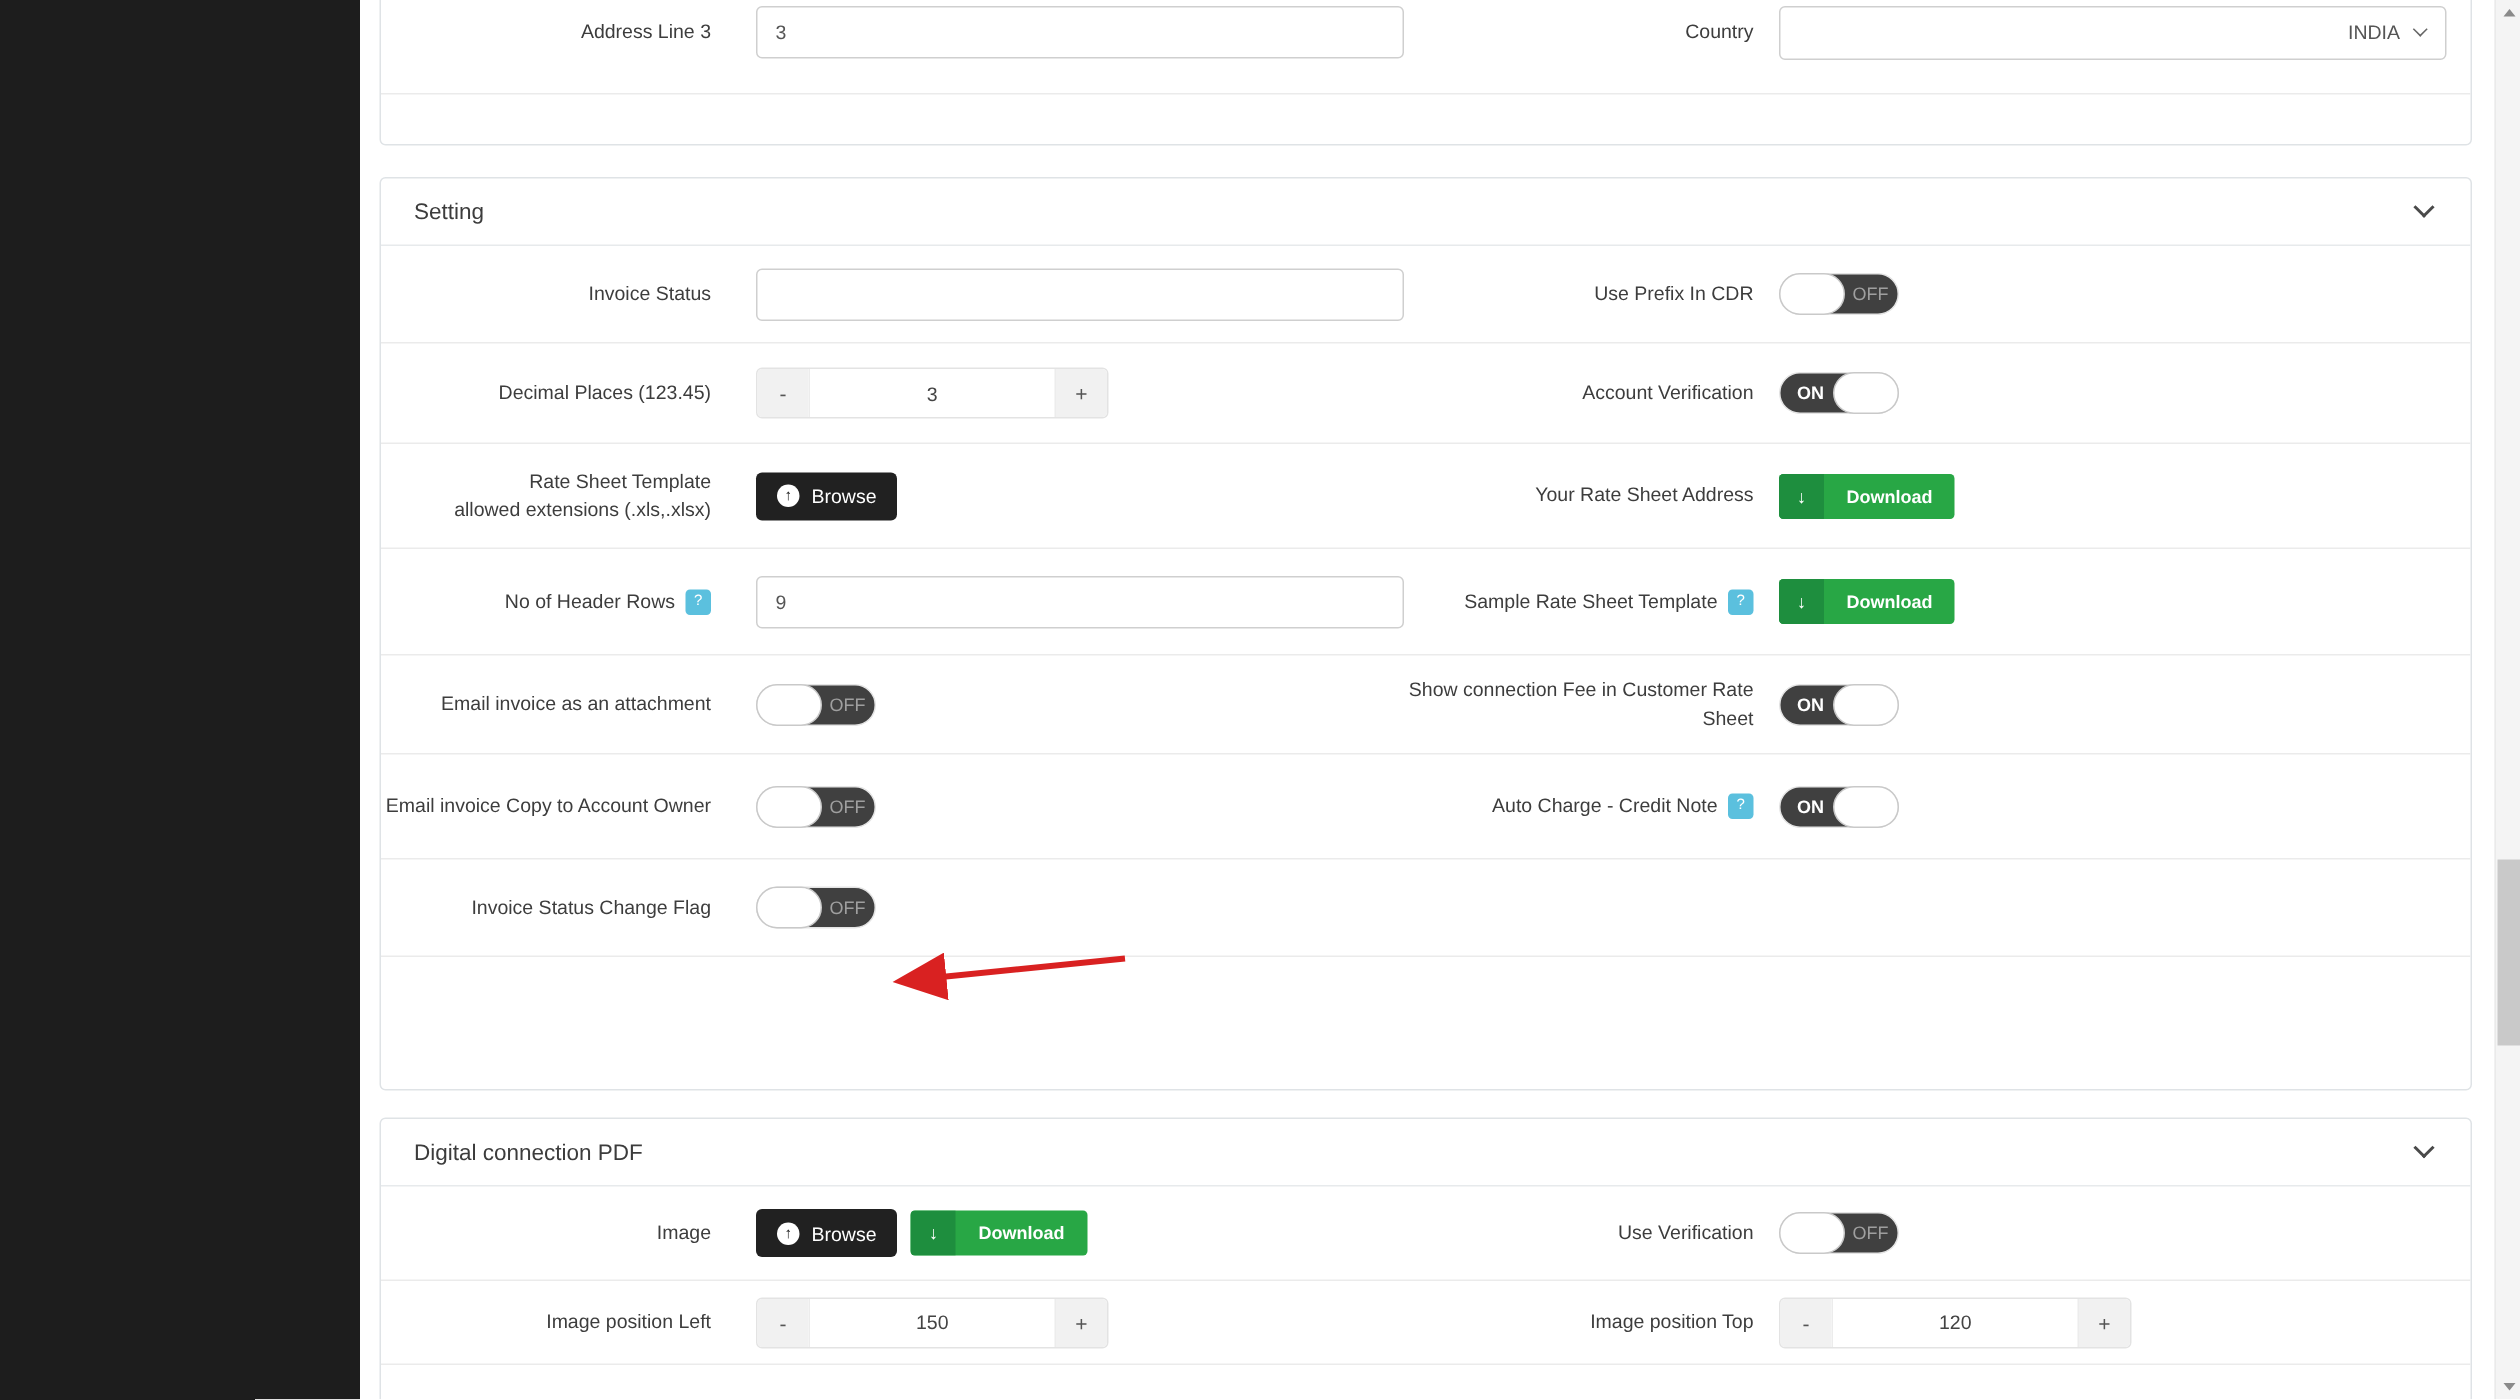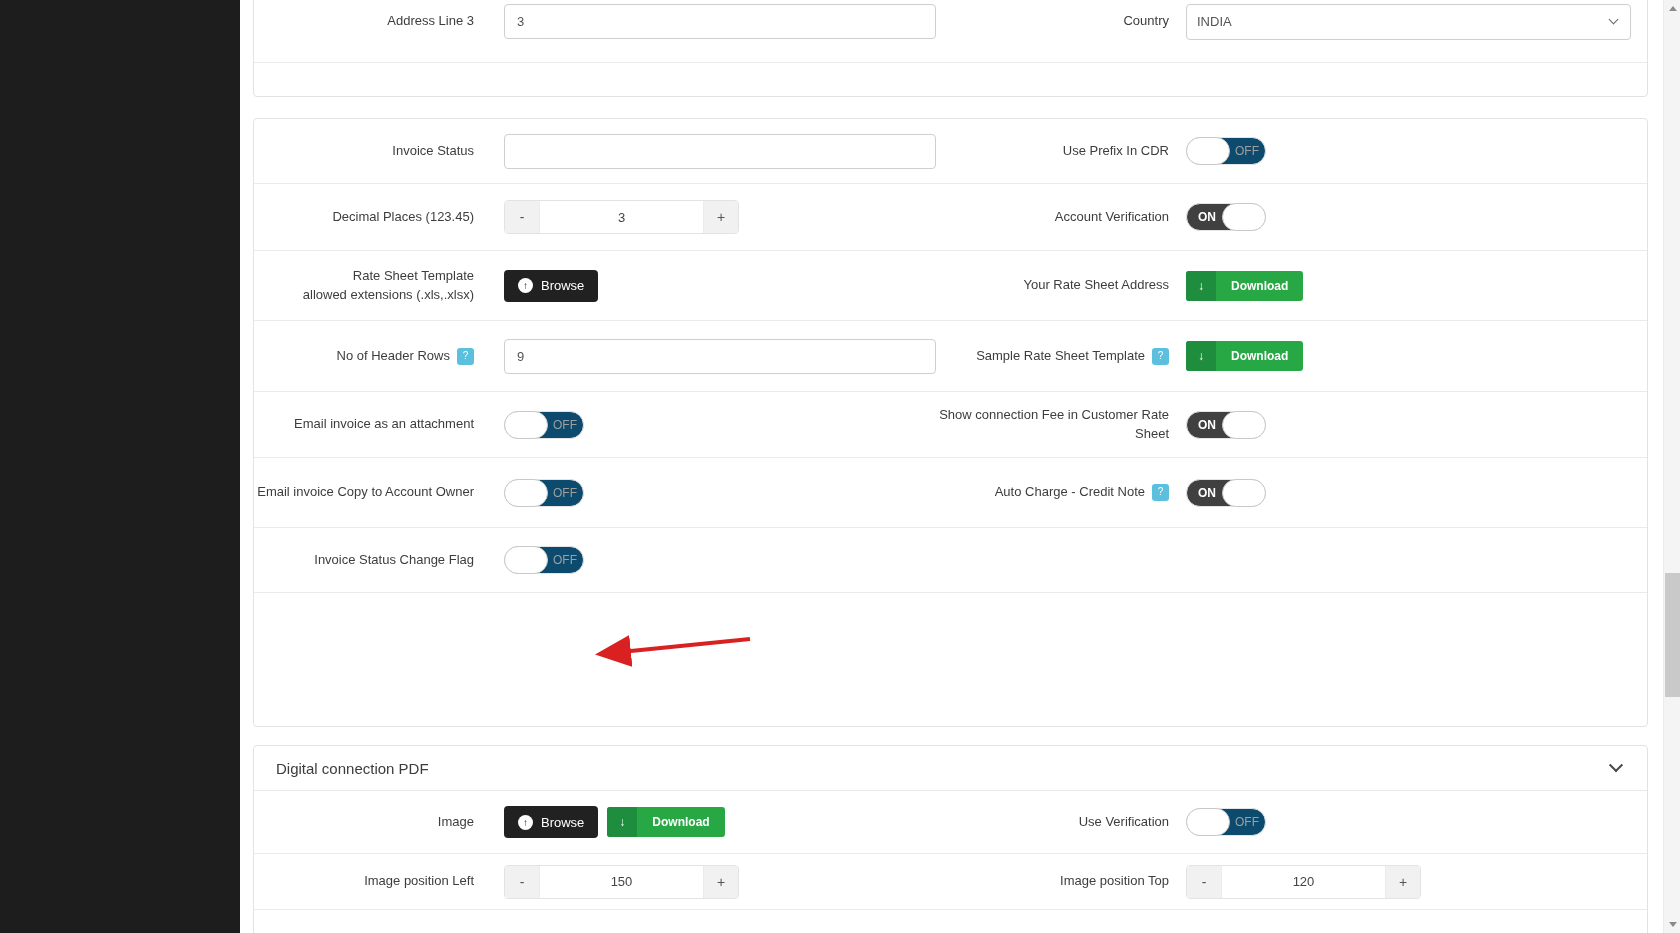--- a/index.html
+++ b/index.html
@@ -31,28 +31,28 @@
 
   .r-addr { height:82px; }
   .r1 { height:65px; } .r2 { height:67px; } .r3 { height:70px;justify-content:center; } .r4 { height:71px; }
   .r5 { height:61px; } .r6 { height:66px; } .r7 { height:70px; } .r8 { height:65px; }
   .r-img { height:63px; } .r-pos { height:56px; }
   .r-empty-a { height:34px; border-bottom:none; }
   .r-empty-b { height:28px; border-bottom:none; }
 
   .text-input { width:432px; height:35px; border:1px solid #cfcfcf; border-radius:4px; padding:0 12px; font-size:13px; color:#555; outline:none; background:#fff; font-family:inherit; }
 
-  .select-box { position:relative; width:445px; height:36px; border:1px solid #cfcfcf; border-radius:4px; background:#fff; display:flex; align-items:center; padding:0 30px 0 10px; font-size:13px; color:#555; cursor:pointer; }
+  .select-box { position:relative; width:445px; height:36px; border:1px solid #cfcfcf; border-radius:4px; background:#fff; display:flex; align-items:center; padding:0 30px 0 26px; font-size:13px; color:#555; cursor:pointer;justify-content:flex-end; }
   .select-chev { position:absolute; right:13px; top:13px; width:7px; height:7px; border-right:1.6px solid #666; border-bottom:1.6px solid #666; transform:rotate(45deg); margin-top:-2px; }
 
   .stepper { display:flex; width:235px; height:34px; border:1px solid #e3e3e3; border-radius:4px; overflow:hidden; background:#fff; }
   .step-btn { flex:0 0 34px; background:#f1f1f1; border:none; color:#555; font-size:14px; display:flex; align-items:center; justify-content:center; cursor:pointer; font-family:inherit; }
   .step-input { flex:1; border:none; border-left:1px solid #ececec; border-right:1px solid #ececec; text-align:center; font-size:13px; color:#444; outline:none; font-family:inherit; min-width:0; }
 
-  .toggle { position:relative; width:80px; height:28px; border:1px solid #e4e4e4; border-radius:15px; background:#0c4a6e; cursor:pointer; flex:none; }
+  .toggle { position:relative; width:80px; height:28px; border:1px solid #e4e4e4; border-radius:15px; background:#404040; cursor:pointer; flex:none; }
   .toggle .knob { position:absolute; top:-1px; width:44px; height:28px; border-radius:14px; background:#fff; border:1px solid #c9c9c9; }
   .toggle.off .knob { left:-1px; }
   .toggle.on  .knob { right:-1px; }
   .toggle.on { background:#404040; }
   .toggle .t-label { position:absolute; top:0; height:26px; display:flex; align-items:center; justify-content:center; font-size:12px; }
   .toggle.off .t-label { left:44px; right:2px; color:#9f9f9f; }
   .toggle.on  .t-label { left:2px; right:40px; color:#fff; font-weight:bold; }
 
   .qbadge { display:inline-flex; width:17px; height:17px; background:#5bc0de; color:#fff; border-radius:3px; font-size:10px; align-items:center; justify-content:center; margin-left:7px; vertical-align:middle; flex:none; }
 
@@ -97,20 +97,24 @@
               <span>INDIA</span>
               <span class="select-chev"></span>
             </div>
           </div>
         </div>
       </div>
       <div class="form-row r-empty-a last"></div>
     </section>
 
     <section class="card card-setting">
+      <div class="sec-header">
+        <div class="sec-title">Setting</div>
+        <div class="chev"></div>
+      </div>
 
       <div class="form-row r1">
         <div class="half-left">
           <div class="llabel">Invoice Status</div>
           <div class="lctrl">
             <input class="text-input" value="" style="">
           </div>
         </div>
         <div class="half-right">
           <div class="rlabel">Use Prefix In CDR</div>

